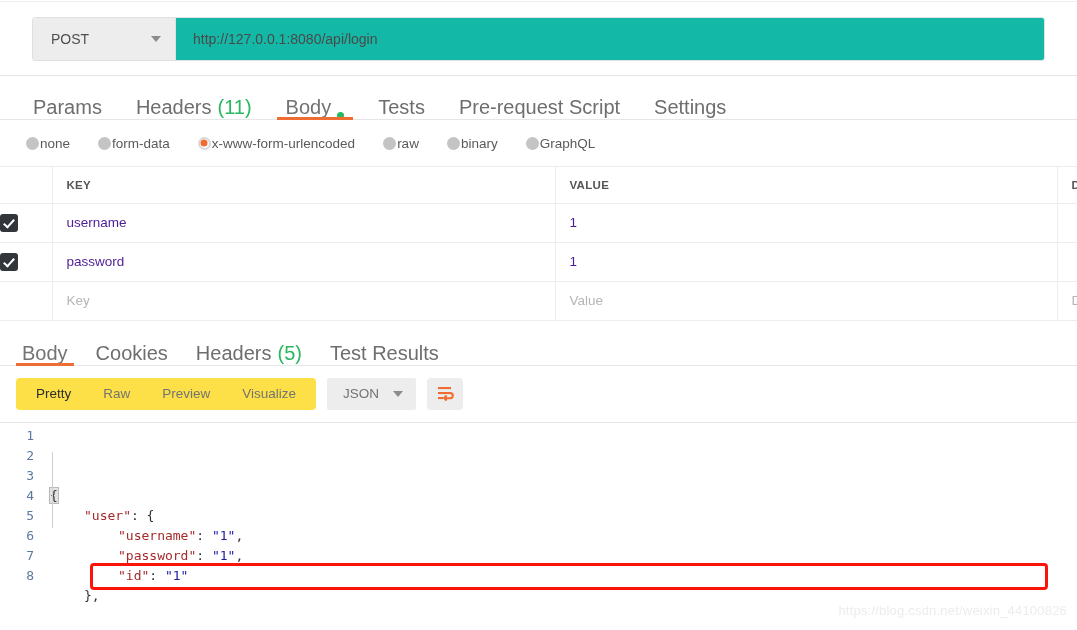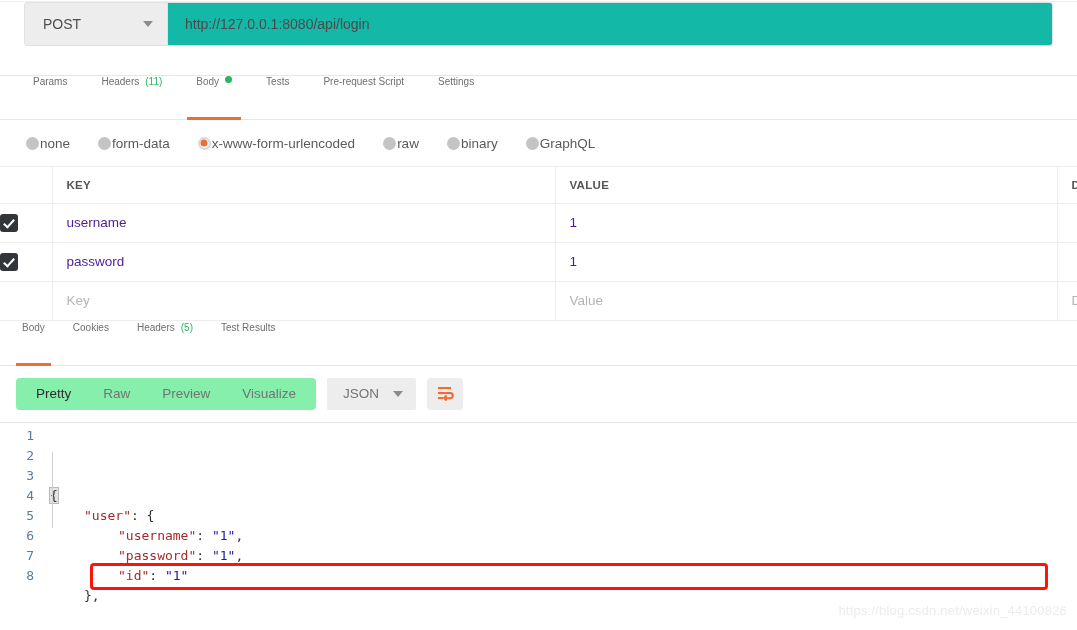--- a/index.html
+++ b/index.html
@@ -13,21 +13,22 @@
     color: #333333;
     overflow: hidden;
     position: relative;
   }
 
   
   .url-row {
     height: 74px;
     border-bottom: 1px solid #e6e6e6;
     display: flex;
-    padding: 0 24px;
+    align-items: center;
+    padding: 0 32px;
     background: #fff;
   }
   .url-bar {
     display: flex;
     flex: 1;
     height: 44px;
     border: 1px solid #e0e0e0;
     border-radius: 3px;
     overflow: hidden;
     background: #fff;
@@ -65,24 +66,24 @@
   .req-tabs {
     height: 44px;
     display: flex;
     align-items: stretch;
     padding-left: 16px;
     border-bottom: 1px solid #e6e6e6;
     background: #fff;
   }
   .rtab {
     display: flex;
-    align-items: flex-start;
+    align-items: flex-end;
     gap: 6px;
     padding: 0 17px;
-    font-size: 10px;
+    font-size: 20px;
     color: #6e6e6e;
     cursor: pointer;
     position: relative;
   }
   .rtab.active { color: #737373; }
   .rtab.active::after {
     content: "";
     position: absolute;
     left: 8px; right: 8px; bottom: -1px;
     height: 3px;
@@ -194,21 +195,21 @@
     height: 56px;
     display: flex;
     align-items: center;
     padding-left: 16px;
     gap: 11px;
     background: #fff;
   }
   .pill-group {
     display: flex;
     align-items: center;
-    background: #86efac;
+    background: #fde047;
     border-radius: 4px;
     height: 32px;
     padding: 0 4px;
   }
   .pill {
     padding: 0 16px;
     line-height: 32px;
     font-size: 13.5px;
     color: #737373;
     cursor: pointer;

